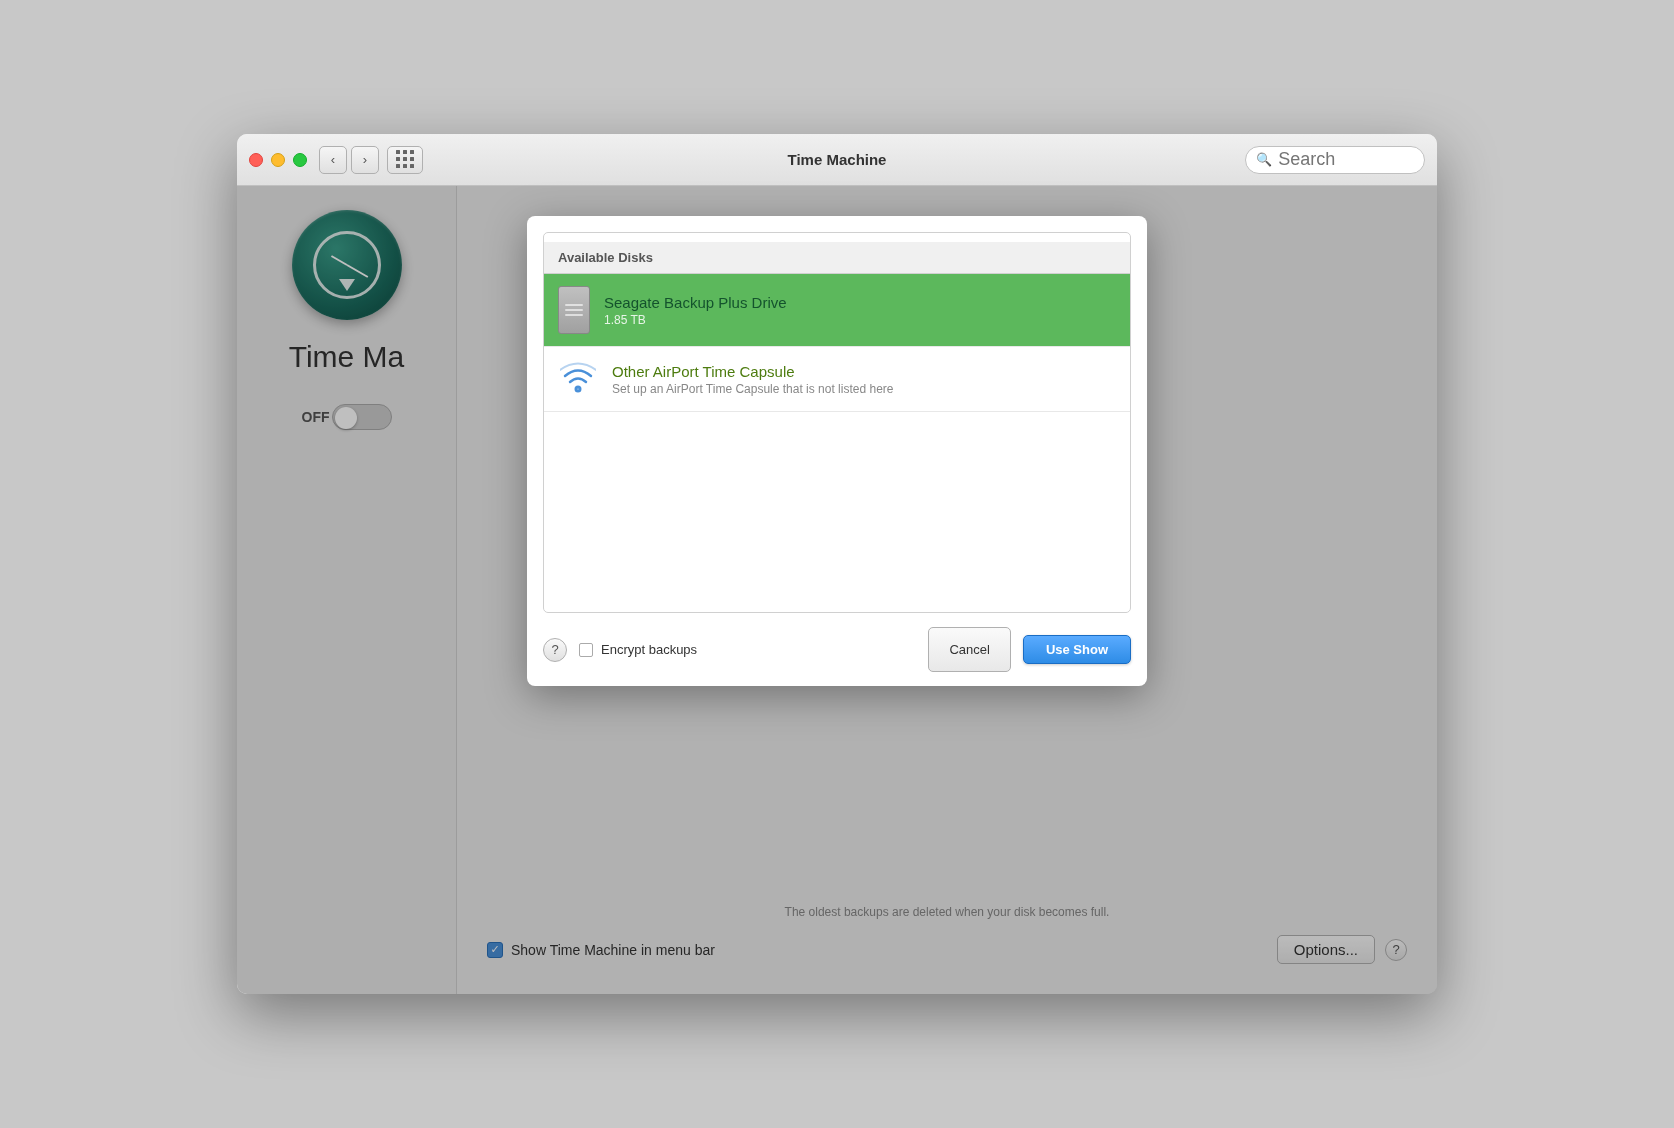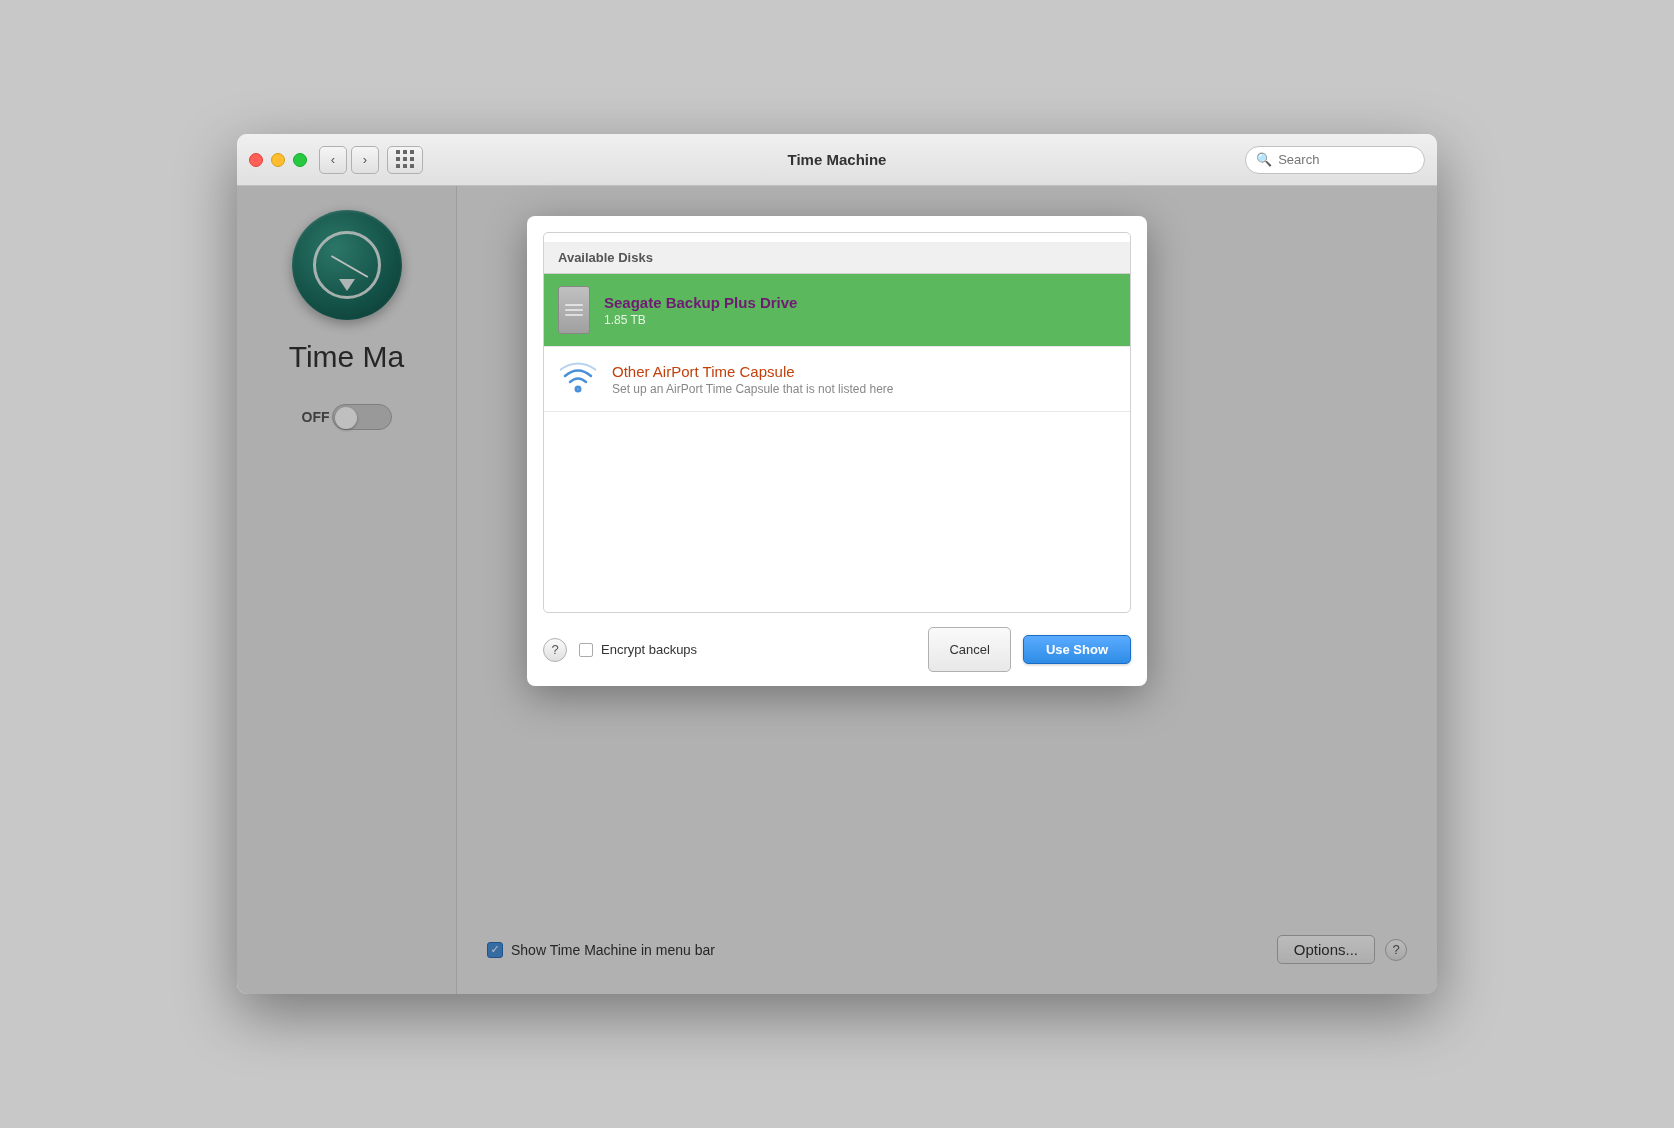--- a/index.html
+++ b/index.html
@@ -117,21 +117,21 @@
       border-radius: 14px;
       display: flex;
       align-items: center;
       padding: 0 10px;
       gap: 6px;
     }
     .search-box input {
       border: none;
       outline: none;
       background: transparent;
-      font-size: 13px;
+      font-size: 18px;
       color: #999;
       width: 100%;
     }
     .search-icon-char {
       color: #aaa;
       font-size: 13px;
     }
 
     
     .window-content {
@@ -374,22 +374,22 @@
 
     .disk-item:last-child {
       border-bottom: none;
     }
 
     .disk-item.selected {
       background: #5cb85c;
     }
 
     .disk-item.selected .disk-name {
-      color: #701a75;
-      font-weight: 700;
+      color: #14532d;
+      font-weight: 400;
     }
 
     .disk-item.selected .disk-size {
       color: rgba(255,255,255,0.85);
     }
 
     .disk-icon-hdd {
       width: 32px;
       height: 48px;
       background: linear-gradient(to bottom, #c0c0c0, #a0a0a0);
@@ -424,21 +424,21 @@
       stroke: #4a90d9;
       stroke-width: 3;
     }
 
     .disk-info {
       flex: 1;
     }
 
     .disk-name {
       font-size: 15px;
-      color: #c2410c;
+      color: #4d7c0f;
       font-weight: 500;
       margin-bottom: 2px;
     }
 
     .disk-size {
       font-size: 12px;
       color: #888;
     }
 
     .disk-desc {
@@ -562,20 +562,21 @@
         <span class="toggle-label">OFF</span>
         <div class="toggle-switch">
           <div class="toggle-knob"></div>
         </div>
       </div>
     </div>
 
     <div class="main-content">
       <div></div>
       <div>
+        <div class="bottom-note">The oldest backups are deleted when your disk becomes full.</div>
         <div class="bottom-bar">
           <div class="show-menubar-checkbox">
             <div class="checkbox-checked">✓</div>
             <span>Show Time Machine in menu bar</span>
           </div>
           <button class="options-btn">Options...</button>
           <div class="help-circle">?</div>
         </div>
       </div>
     </div>

